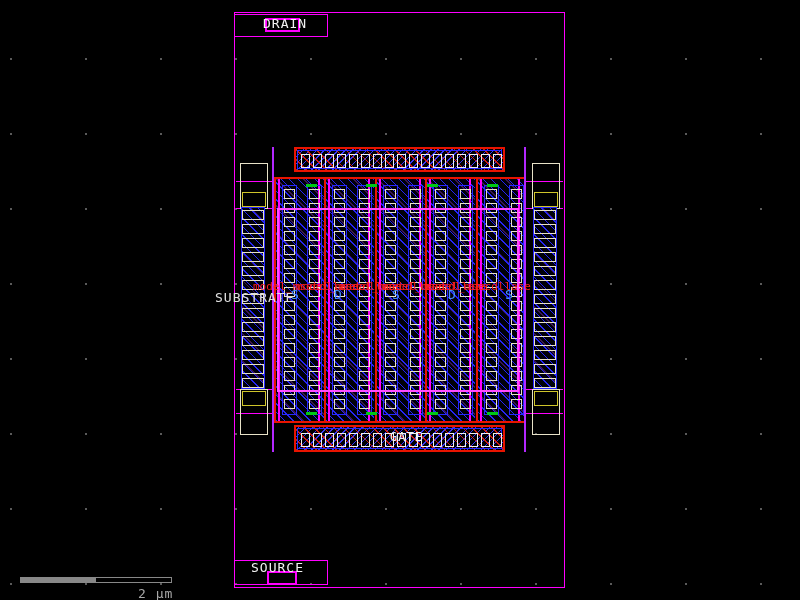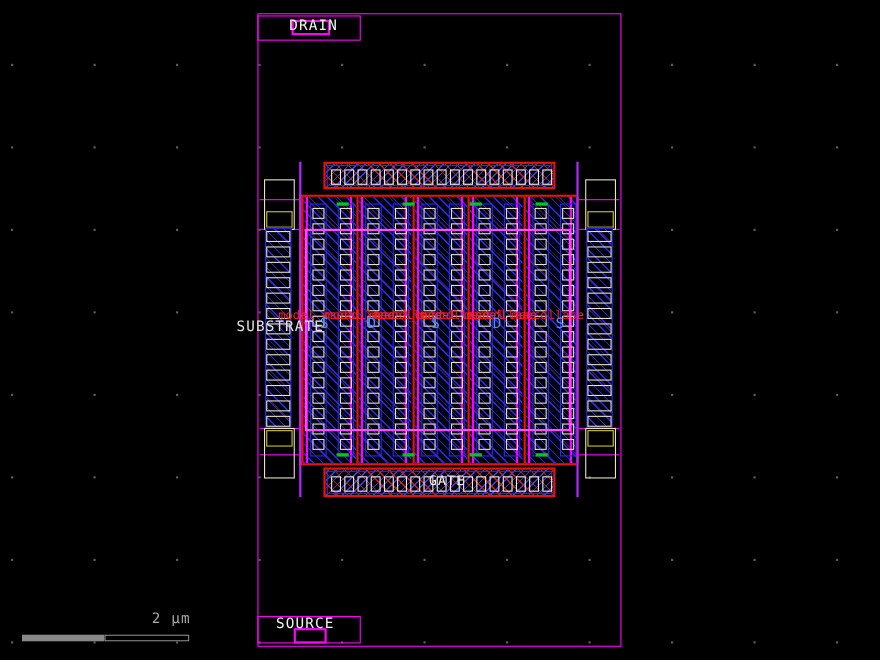--- a/index.html
+++ b/index.html
@@ -445,16 +445,16 @@
   <div id="fingerLabels">
       <span class="abs txt" style="left:291px;top:288px;color:#4690ff;z-index:11;">S</span>
       <span class="abs txt" style="left:334px;top:288px;color:#4690ff;z-index:11;">D</span>
       <span class="abs txt" style="left:392px;top:288px;color:#4690ff;z-index:11;">S</span>
       <span class="abs txt" style="left:448px;top:288px;color:#4690ff;z-index:11;">D</span>
       <span class="abs txt" style="left:505px;top:288px;color:#4690ff;z-index:11;">S</span>
     </div>
 
   <span class="abs txt" style="left:215px;top:291px;color:#e0e0e0;">SUBSTRATE</span>
 
-  <span class="abs txt" style="left:138px;top:556px;color:var(--gray);">2 μm</span>
+  <span class="abs txt" style="left:138px;top:587px;color:var(--gray);">2 μm</span>
   <div class="abs" style="left:20px;top:577px;width:75px;height:6px;background:#888;"></div>
   <div class="abs" style="left:95px;top:577px;width:77px;height:6px;border:1px solid #888;box-sizing:border-box;background:#000;"></div>
 </div>
 
 </body></html>

